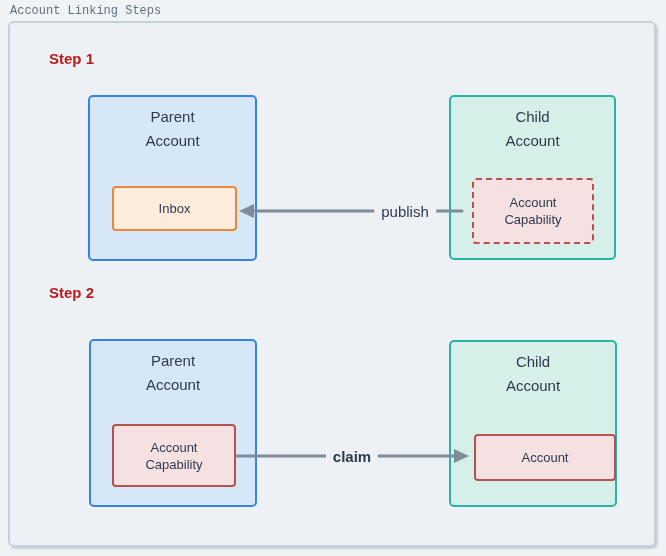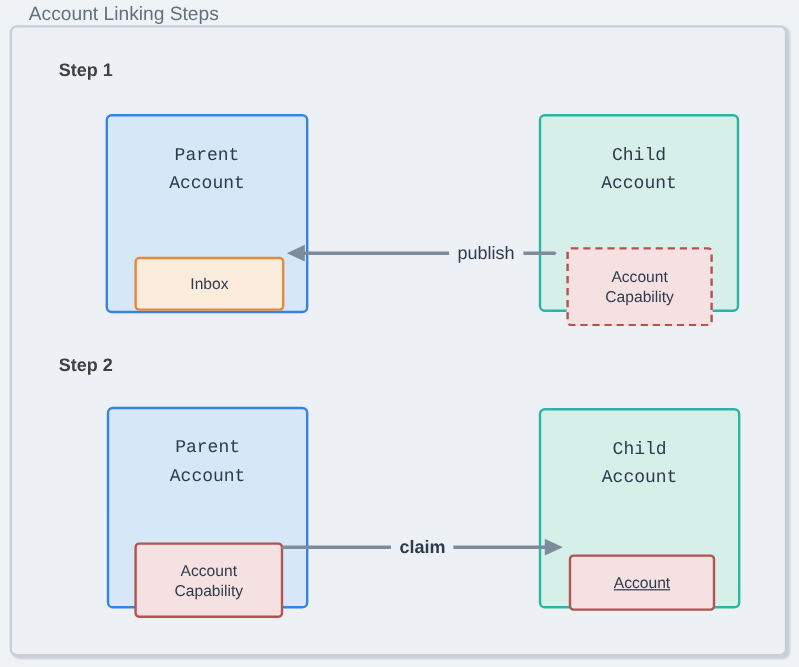--- a/index.html
+++ b/index.html
@@ -20,73 +20,71 @@
   }
   * { box-sizing: border-box; margin: 0; padding: 0; }
   html, body {
     width: 666px; height: 556px;
     background: var(--page-bg);
     font-family: "Liberation Sans", sans-serif;
     overflow: hidden;
   }
   .stage { position: relative; width: 666px; height: 556px; }
   .frame-label {
-    position: absolute; left: 24px; top: 4px;
-    font-size: 16px; color: var(--label-gray);
+    position: absolute; left: 10px; top: 4px;
+    font-size: 12px; color: var(--label-gray); font-family: Liberation Mono, monospace;
   }
   .container {
     position: absolute; left: 8px; top: 21px;
     width: 648px; height: 526px;
     background: var(--container-bg);
     border: 2px solid var(--container-border);
     border-radius: 6px;
     box-shadow: 2px 2px 2px rgba(150,162,176,0.45);
   }
   .step-heading {
     position: absolute; left: 39px;
-    font-size: 15px; font-weight: bold; color: #404040;
+    font-size: 15px; font-weight: bold; color: #b91c1c;
   }
   .step-heading.s1 { top: 27px; }
-  .step-heading.s2 { top: 273px; }
+  .step-heading.s2 { top: 261px; }
   .node {
     position: absolute;
     border-radius: 5px;
     border: 2px solid;
   }
   .node-parent { background: var(--blue-fill); border-color: var(--blue-border); }
   .node-child  { background: var(--teal-fill); border-color: var(--teal-border); }
   .p1 { left: 78px;  top: 72px;  width: 169px; height: 166px; }
   .c1 { left: 439px; top: 72px;  width: 167px; height: 165px; }
   .p2 { left: 79px;  top: 316px; width: 168px; height: 168px; }
   .c2 { left: 439px; top: 317px; width: 168px; height: 167px; }
   .node-title {
-    width: 84px; margin: 21px auto 0;
+    width: 84px; margin: 8px auto 0;
     text-align: center;
     font-size: 15px; line-height: 24px;
     color: var(--text-dark);
-    font-family: Liberation Mono, monospace;
   }
   .inner-box {
     position: absolute;
     border-radius: 4px;
     border: 2px solid;
     display: flex; align-items: center; justify-content: center;
     text-align: center;
     font-size: 13px; line-height: 17px;
     color: var(--text-dark);
-    margin-top: 28px;
   }
   .inner-box .wrap-narrow { width: 80px; }
   .inner-orange { background: var(--orange-fill); border-color: var(--orange-border); }
   .inner-red    { background: var(--red-fill);    border-color: var(--red-border); }
   .inner-red.dashed { border-style: dashed; }
   .inbox-1   { left: 22px; top: 89px; width: 125px; height: 45px; }
   .cap-1     { left: 21px; top: 81px; width: 122px; height: 66px; }
   .cap-2     { left: 21px; top: 83px; width: 124px; height: 63px; }
-  .account-2 { left: 23px; top: 92px; width: 122px; height: 47px; text-decoration: underline; }
+  .account-2 { left: 23px; top: 92px; width: 142px; height: 47px; }
   svg.arrows {
     position: absolute; inset: 0;
     width: 648px; height: 526px;
     pointer-events: none;
   }
   .arrow-label {
     position: absolute;
     transform: translate(-50%, -50%);
     background: var(--container-bg);
     padding: 0 7px;

